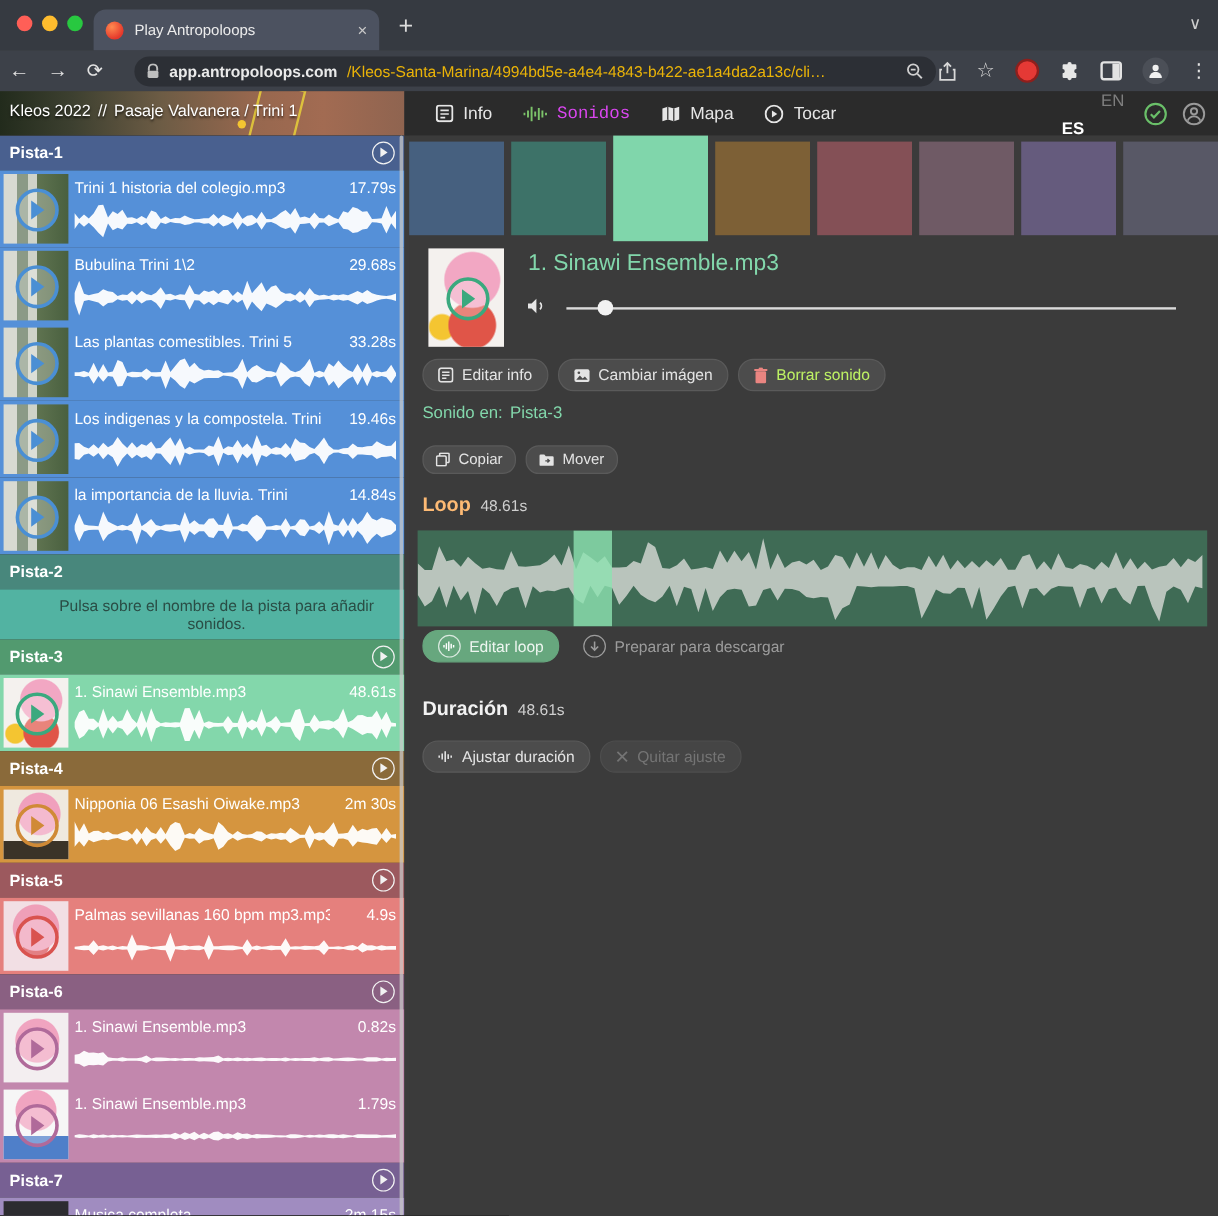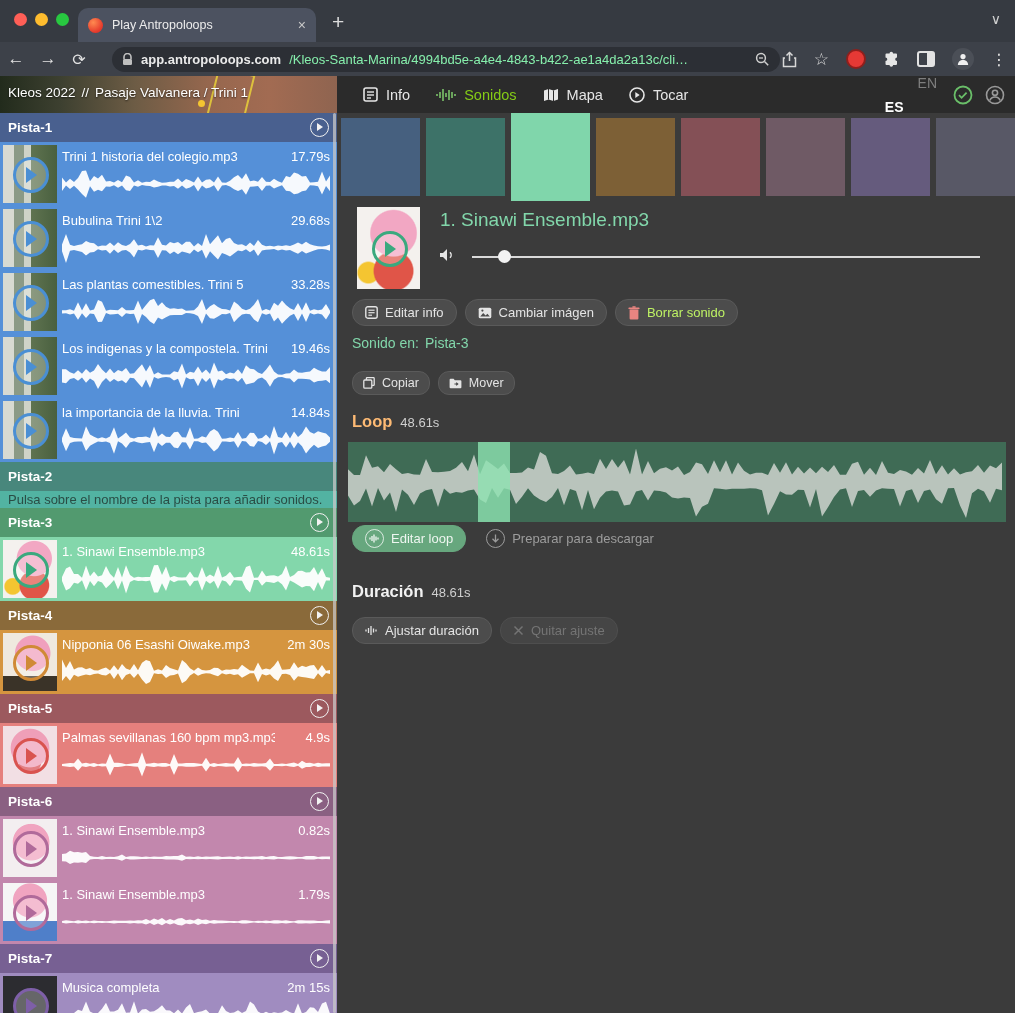--- a/index.html
+++ b/index.html
@@ -15,51 +15,51 @@
   .tab-title{color:#ececec;font-size:12.5px;flex:1;white-space:nowrap;overflow:hidden;}
   .tab-close{color:#c9c9c9;font-size:14px;cursor:default;}
   .newtab{position:absolute;left:332px;top:10px;color:#dcdcdc;font-size:21px;font-weight:300;}
   .win-chevron{position:absolute;right:14px;top:11px;color:#cfcfcf;font-size:14px;}
   .toolbar{position:absolute;left:0;top:42px;width:100%;height:34px;background:#3d4149;display:flex;align-items:center;}
   .nav-arrow{color:#e3e3e3;font-size:17px;width:32px;text-align:center;}
   .reload{color:#e3e3e3;font-size:16px;width:30px;text-align:center;}
   .urlbar{position:absolute;left:112px;top:47px;width:668px;height:25px;background:#2c2f35;border-radius:13px;
           display:flex;align-items:center;padding:0 10px;box-sizing:border-box;gap:8px;}
   .url-domain{color:#eaeaea;font-size:13px;font-weight:bold;white-space:nowrap;}
-  .url-path{color:#86efac;font-size:13px;white-space:nowrap;overflow:hidden;flex:1;}
+  .url-path{color:#eab308;font-size:13px;white-space:nowrap;overflow:hidden;flex:1;}
   .tb-ico{display:inline-flex;align-items:center;justify-content:center;}
   .tb-right{position:absolute;right:8px;top:42px;height:34px;display:flex;align-items:center;gap:17px;}
   .rec-dot{width:16px;height:16px;border-radius:50%;background:#e53935;border:2px solid #8f1f1c;}
   .panel-ico{width:14px;height:12px;border:2px solid #e3e3e3;border-radius:3px;position:relative;}
   .panel-ico:after{content:"";position:absolute;right:0;top:0;bottom:0;width:6px;background:#e3e3e3;}
   .avatar{width:22px;height:22px;border-radius:50%;background:#4b4f57;display:flex;align-items:center;justify-content:center;}
   .kebab{color:#e3e3e3;font-size:16px;}
   .star{color:#d8d8d8;font-size:17px;}
   
   .appheader{position:absolute;left:0;top:76px;width:100%;height:37px;display:flex;}
   .ah-left{width:337px;height:37px;position:relative;overflow:hidden;flex:0 0 auto;
     background:linear-gradient(90deg,#222b1c 0%,#3d4030 18%,#6d5c45 40%,#96674e 62%,#a26b52 80%,#8f6450 100%);}
   .ah-left .pin{position:absolute;left:198px;top:24px;width:7px;height:7px;border-radius:50%;background:#f4c531;}
   .ah-left .poly{position:absolute;left:212px;top:-6px;width:34px;height:46px;border:2px solid #e8d03a;transform:rotate(14deg);opacity:.85;}
   .breadcrumb{position:absolute;left:8px;top:9px;color:#fff;font-size:13.5px;white-space:nowrap;text-shadow:0 1px 2px rgba(0,0,0,.7);}
   .breadcrumb .sep{margin:0 6px;}
   .ah-right{flex:1;background:#2b2b2b;display:flex;align-items:center;position:relative;}
   .nav-item{display:flex;align-items:center;gap:8px;color:#e6e6e6;font-size:14.5px;margin-left:26px;}
-  .nav-item.active{color:#84cc16;}
+  .nav-item.active{color:#d946ef;font-family:Liberation Mono, monospace;}
   .lang{position:absolute;right:78px;display:flex;gap:14px;font-size:14px;}
   .lang .on{color:#fff;font-weight:bold;margin-top:24px;}
   .lang .off{color:#7e7e7e;}
   .hdr-circles{position:absolute;right:10px;display:flex;gap:12px;align-items:center;}
   
   .sidebar{position:absolute;left:0;top:113px;width:337px;height:900px;overflow:hidden;background:#333;}
   .trk-header{height:29px;display:flex;align-items:center;position:relative;}
   .trk-name{color:#fff;font-size:13.5px;font-weight:bold;margin-left:8px;}
   .trk-play{position:absolute;right:8px;top:5px;width:17px;height:17px;border:1.5px solid #f2f2f2;border-radius:50%;}
   .trk-play i{position:absolute;left:6px;top:4.2px;width:0;height:0;border-left:6px solid #f2f2f2;border-top:4px solid transparent;border-bottom:4px solid transparent;}
-  .trk-msg{height:17px;display:flex;align-items:center;color:#2a4d45;font-size:13px;padding-left:8px;}
+  .trk-msg{height:42px;display:flex;align-items:center;color:#2a4d45;font-size:13px;padding-left:24px;text-align:center;}
   .clip{height:64px;position:relative;}
   .clip-title{position:absolute;left:62px;top:7px;right:62px;color:#fff;font-size:13px;white-space:nowrap;overflow:hidden;}
   .clip-dur{position:absolute;right:7px;top:7px;color:#fff;font-size:13px;}
   .clip .wave{position:absolute;left:62px;top:26px;}
   .thumb{position:absolute;left:3px;top:3px;width:54px;height:58px;overflow:hidden;}
   .thumb-play{position:absolute;left:50%;top:50%;width:30px;height:30px;margin:-17px 0 0 -17px;border:3px solid;border-radius:50%;background:rgba(255,255,255,.28);}
   .thumb-play i{position:absolute;left:10px;top:7px;width:0;height:0;border-left:11px solid;border-top:8px solid transparent;border-bottom:8px solid transparent;}
   .hatch{background-image:repeating-linear-gradient(125deg,rgba(255,255,255,.16) 0 2.5px,rgba(0,0,0,0) 2.5px 9px);}
   .sb-scroll{position:absolute;left:333px;top:113px;width:3px;height:900px;background:rgba(200,200,200,.75);border-radius:2px;}
   

